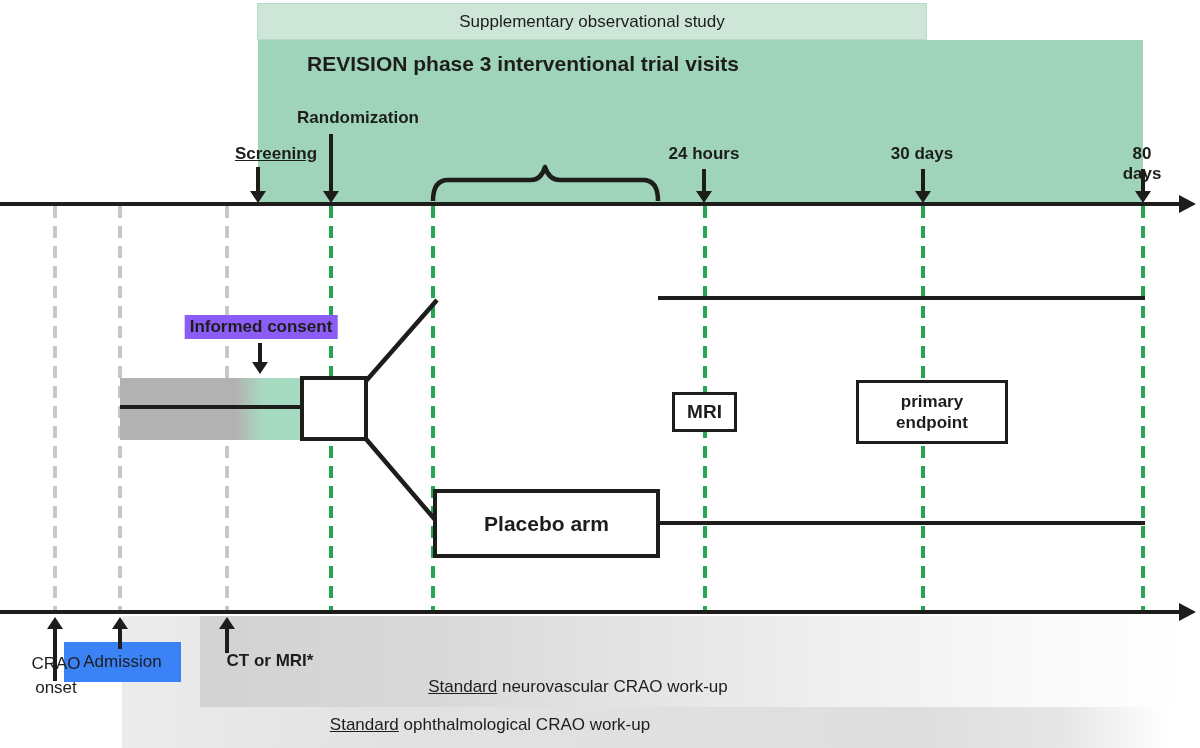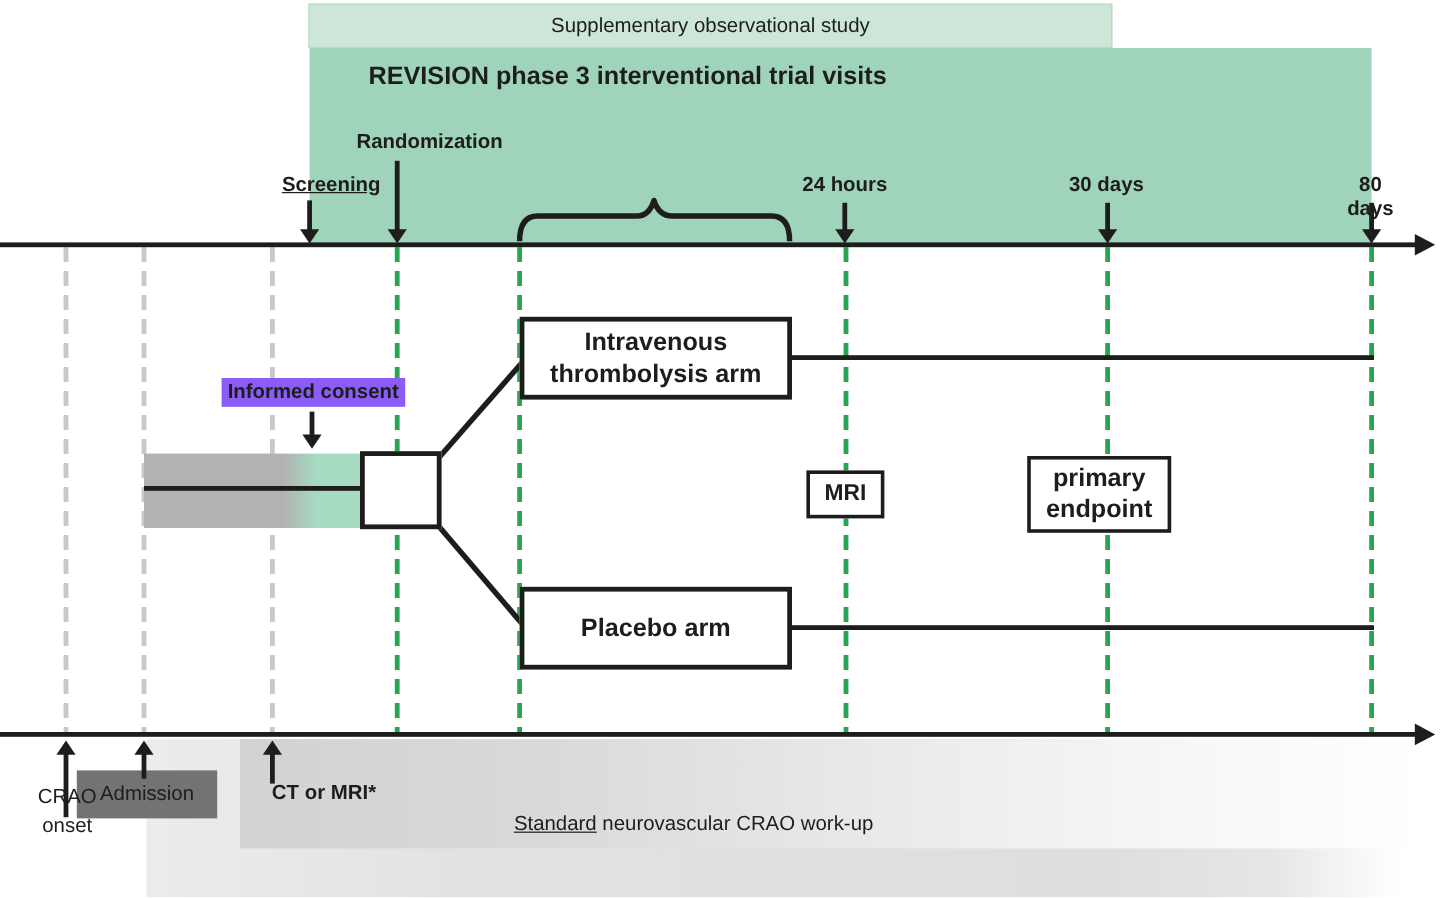--- a/index.html
+++ b/index.html
@@ -73,21 +73,21 @@
   
   .ophtho-bar {
     position:absolute; left:122px; top:616px; width:1066px; height:132px; z-index:1;
     background:linear-gradient(90deg,#ececec 0%,#e2e2e2 25%,#dedede 75%,#e6e6e6 88%,#ffffff 98%);
   }
   .neuro-bar {
     position:absolute; left:200px; top:616px; width:988px; height:91px; z-index:1;
     background:linear-gradient(90deg,#d2d2d2 0%,#d9d9d9 25%,#ededed 60%,#f8f8f8 82%,#ffffff 100%);
   }
   .admission-white {
-    position:absolute; left:64px; top:642px; width:117px; height:40px; background:#737373; z-index:3;
+    position:absolute; left:64px; top:642px; width:117px; height:40px; background:#3b82f6; z-index:3;
     display:flex; align-items:center; justify-content:center; font-size:17px;
   }
   .u { text-decoration:underline; }
   svg.overlay { position:absolute; left:0; top:0; z-index:4; pointer-events:none; }
 </style>
 </head>
 <body>
 
 <div class="canvas">
 
@@ -154,28 +154,26 @@
   </div>
 
   <div class="lbl on-white" style="left:261px; top:315px;">Informed consent</div>
   <div>
     <div class="shaft" style="left:258px; top:343px; height:22px;"></div>
     <div class="ah-down" style="left:252px; top:362px;"></div>
   </div>
 
   <div class="node" style="left:300px; top:376px; width:68px; height:65px;"></div>
 
-  <div class="node" style="left:433px; top:264px; width:227px; height:69px; font-size:21px; line-height:1.22;">Intravenous
-thrombolysis arm</div>
   <div class="node" style="left:433px; top:489px; width:227px; height:69px; font-size:21px;">Placebo arm</div>
   <div class="hline" style="left:658px; top:296px; width:487px;"></div>
   <div class="hline" style="left:658px; top:521px; width:487px;"></div>
 
   <div class="node" style="left:672px; top:392px; width:65px; height:40px; border-width:3px; font-size:19px;">MRI</div>
-  <div class="node" style="left:856px; top:380px; width:120px; height:64px; border-width:3px; font-size:21px; line-height:1.25;">primary
+  <div class="node" style="left:856px; top:380px; width:152px; height:64px; border-width:3px; font-size:17px; line-height:1.25;">primary
 endpoint</div>
 
   <div>
     <div class="shaft" style="left:53px; top:628px; height:53px;"></div>
     <div class="ah-up" style="left:47px; top:617px;"></div>
   </div>
   <div>
     <div class="shaft" style="left:118px; top:628px; height:21px;"></div>
     <div class="ah-up" style="left:112px; top:617px;"></div>
   </div>
@@ -187,14 +185,17 @@
   <div class="admission-white">
     <span class="reg">Admission</span>
   </div>
   <div class="lbl reg" style="left:56px; top:652px; line-height:1.4;">CRAO
 onset</div>
   <div class="lbl" style="left:270px; top:651px;">CT or MRI*</div>
 
   <div class="lbl reg" style="left:578px; top:677px; white-space:nowrap;">
     <span class="u">Standard</span><span> neurovascular CRAO work-up</span>
   </div>
+  <div class="lbl reg" style="left:490px; top:715px; white-space:nowrap;">
+    <span class="u">Standard</span><span> ophthalmological CRAO work-up</span>
+  </div>
 
 </div>
 
 </body></html>

